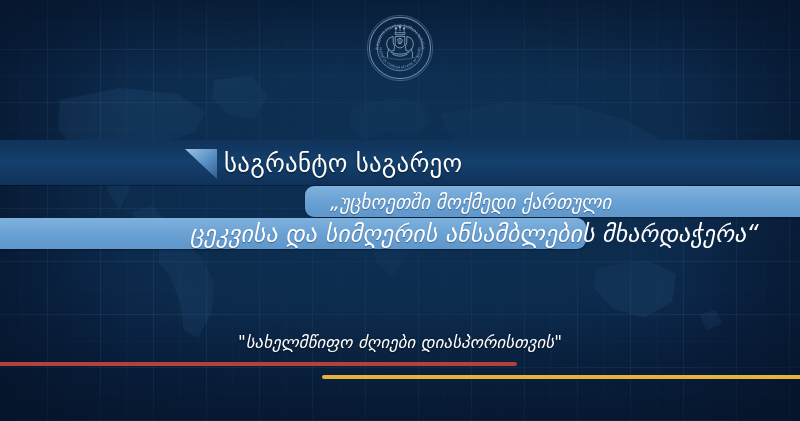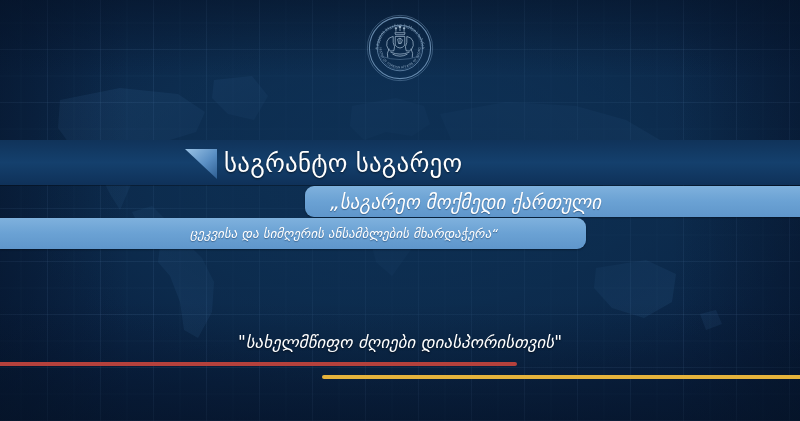--- a/index.html
+++ b/index.html
@@ -159,21 +159,21 @@
   }
 
   .title-quote-2 {
     position: absolute;
     left: 190px;
     top: 219px;
     height: 29px;
     display: flex;
     align-items: center;
     color: #ffffff;
-    font-size: 13px;
+    font-size: 24px;
     font-style: italic;
     white-space: nowrap;
     text-shadow: 0 1px 1px rgba(20,50,85,0.5);
   }
 
   .subtitle {
     position: absolute;
     left: 0;
     top: 332px;
     width: 800px;
@@ -295,21 +295,21 @@
           <stop offset="55%" stop-color="#5a8fc4"></stop>
           <stop offset="100%" stop-color="#2e5e92"></stop>
         </linearGradient>
       </defs>
       <path d="M2 4 L34 4 L34 34 Z" fill="url(#arrGrad)"></path>
     </svg>
   </div>
 
   <div class="title-main">საგრანტო საგარეო</div>
 
-  <div class="title-quote-1">„საგარეო მოქმედი ქართული</div>
+  <div class="title-quote-1">„უცხოეთში მოქმედი ქართული</div>
 
   <div class="title-quote-2">ცეკვისა და სიმღერის ანსამბლების მხარდაჭერა“</div>
 
   <div class="subtitle">"სახელმწიფო ძღიები დიასპორისთვის"</div>
 
   <div class="rule-red"></div>
   <div class="rule-gold"></div>
 
 </div>
 

